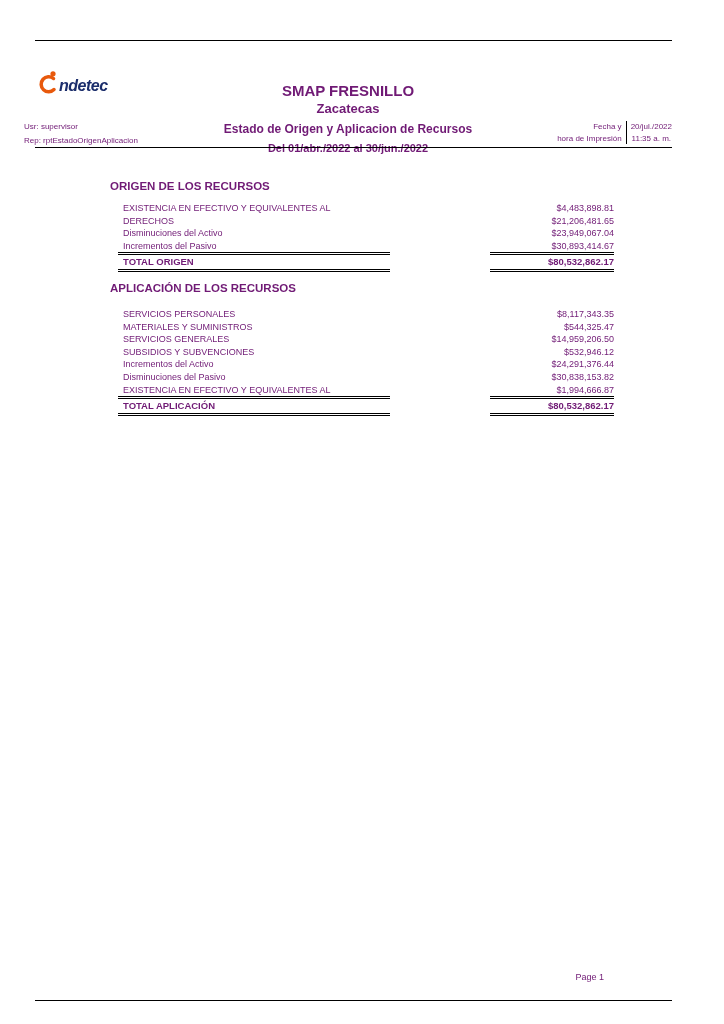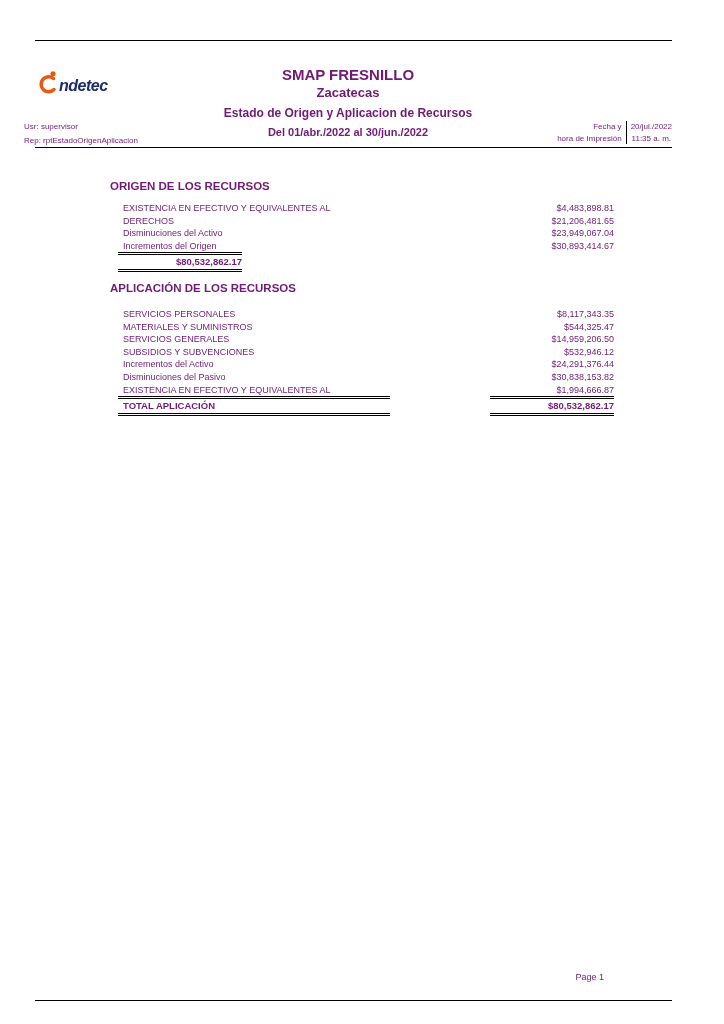--- a/index.html
+++ b/index.html
@@ -31,21 +31,21 @@
     left: 38px;
     top: 70px;
     width: 70px;
     height: 26px;
   }
 
   .header-center {
     position: absolute;
     left: 0;
     right: 0;
-    top: 66px;
+    top: 82px;
     text-align: center;
     line-height: 1.15;
   }
   .h-title  { font-size: 15px; font-weight: bold; }
   .h-sub    { font-size: 13px; font-weight: bold; margin-top: 3px; }
   .h-report { font-size: 12px; font-weight: bold; margin-top: 6px; }
   .h-period { font-size: 11px; font-weight: bold; margin-top: 5px; }
 
   .meta-left {
     position: absolute;
@@ -175,26 +175,27 @@
     </div>
     <div class="row">
       <span>DERECHOS</span>
       <span>$21,206,481.65</span>
     </div>
     <div class="row">
       <span>Disminuciones del Activo</span>
       <span>$23,949,067.04</span>
     </div>
     <div class="row">
-      <span>Incrementos del Origen</span>
+      <span>Incrementos del Pasivo</span>
       <span>$30,893,414.67</span>
     </div>
   </div>
 
   <div class="total-row t1">
+    <div class="total-label">TOTAL ORIGEN</div>
     <div class="total-value">$80,532,862.17</div>
   </div>
 
   <div class="section-title s2">APLICACIÓN DE LOS RECURSOS</div>
 
   <div class="rows r2">
     <div class="row">
       <span>SERVICIOS PERSONALES</span>
       <span>$8,117,343.35</span>
     </div>

